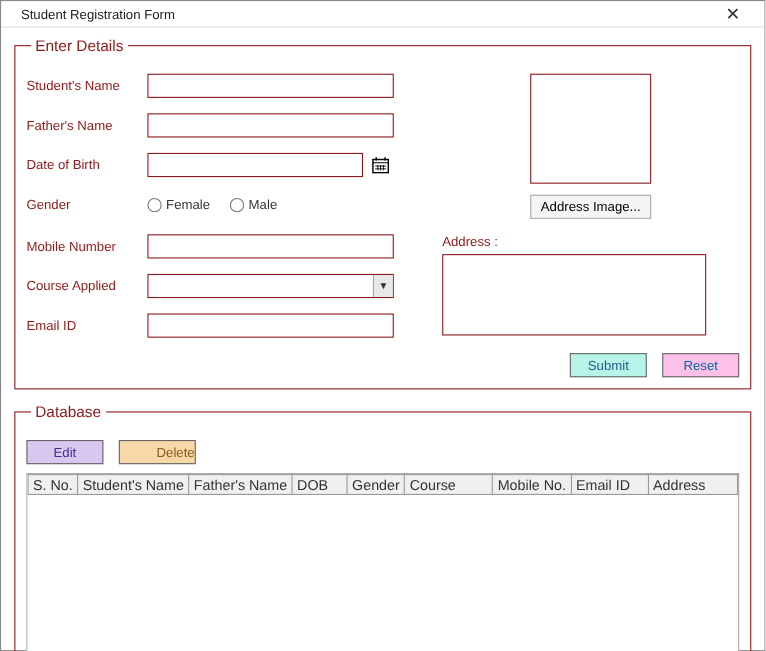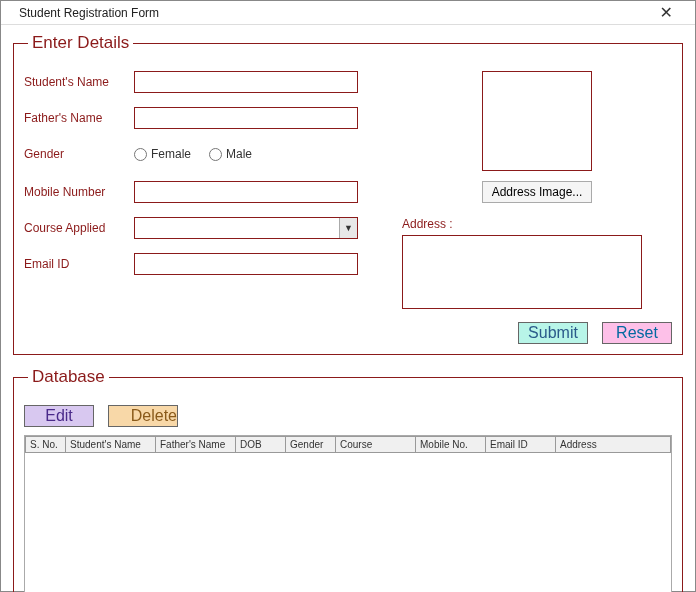--- a/index.html
+++ b/index.html
@@ -40,21 +40,21 @@
     padding: 8px 12px 12px 12px;
   }
   fieldset {
     border: 1px solid #8b1a1a;
     position: relative;
     padding: 18px 10px 10px 10px;
     margin-bottom: 12px;
   }
   legend {
     color: #8b1a1a;
-    font-size: 17px;
+    font-size: 14px;
     padding: 0 4px;
     margin-left: 4px;
   }
   .form-area {
     display: flex;
     gap: 18px;
   }
   .form-left {
     flex: 0 0 360px;
   }
@@ -168,21 +168,21 @@
   }
   .btn-row {
     display: flex;
     justify-content: flex-end;
     gap: 14px;
     margin-top: 10px;
   }
   .btn {
     width: 70px;
     height: 22px;
-    font-size: 16px;
+    font-size: 12px;
     border: 1px solid #666;
     cursor: pointer;
   }
   .btn-submit { background: #b8f5e8; color: #2a5a8a; }
   .btn-reset  { background: #fdc0e8; color: #0369a1; }
   .btn-edit   { background: #d8c8f0; color: #4a2a8a; }
   .btn-delete { background: #f8d8a8; color: #8a5a1a; text-align: right; }
   .db-btn-row {
     display: flex;
     gap: 14px;
@@ -191,21 +191,21 @@
   .grid {
     border: 1px solid #aaa;
     width: 100%;
     height: 166px;
     background: #fafafa;
     overflow: hidden;
   }
   .grid table {
     width: 100%;
     border-collapse: collapse;
-    font-size: 10px;
+    font-size: 13px;
     background: #fff;
   }
   .grid th {
     border: 1px solid #999;
     background: #f0f0f0;
     font-weight: normal;
     padding: 1px 4px;
     text-align: left;
     color: #333;
     white-space: nowrap;
@@ -236,20 +236,39 @@
           <div class="row">
             <span class="lbl">Student's Name</span>
             <input class="txt name-input" type="text" value="" style="">
           </div>
 
           <div class="row">
             <span class="lbl">Father's Name</span>
             <input class="txt name-input" type="text" value="" style="">
           </div>
 
+          <div class="row">
+            <span class="lbl">Date of Birth</span>
+            <div class="dob-wrap">
+              <input class="txt dob-input" type="text" value="" style="">
+              <span class="cal-icon">
+                <svg width="16" height="16" viewBox="0 0 16 16">
+                    <rect x="1" y="3" width="14" height="12" fill="none" stroke="#000" stroke-width="1.3"></rect>
+                    <line x1="1" y1="6" x2="15" y2="6" stroke="#000" stroke-width="1"></line>
+                    <line x1="4" y1="1" x2="4" y2="4" stroke="#000" stroke-width="1.3"></line>
+                    <line x1="12" y1="1" x2="12" y2="4" stroke="#000" stroke-width="1.3"></line>
+                    <line x1="5.5" y1="8" x2="5.5" y2="13" stroke="#000" stroke-width="0.8"></line>
+                    <line x1="8" y1="8" x2="8" y2="13" stroke="#000" stroke-width="0.8"></line>
+                    <line x1="10.5" y1="8" x2="10.5" y2="13" stroke="#000" stroke-width="0.8"></line>
+                    <line x1="3" y1="9" x2="13" y2="9" stroke="#000" stroke-width="0.8"></line>
+                    <line x1="3" y1="11.5" x2="13" y2="11.5" stroke="#000" stroke-width="0.8"></line>
+                  </svg>
+              </span>
+            </div>
+          </div>
 
           <div class="row gender-row">
             <span class="lbl">Gender</span>
             <label class="radio-wrap">
               <input type="radio" name="gender" style="">
               <span>Female</span>
             </label>
             <label class="radio-wrap">
               <input type="radio" name="gender" style="">
               <span>Male</span>

